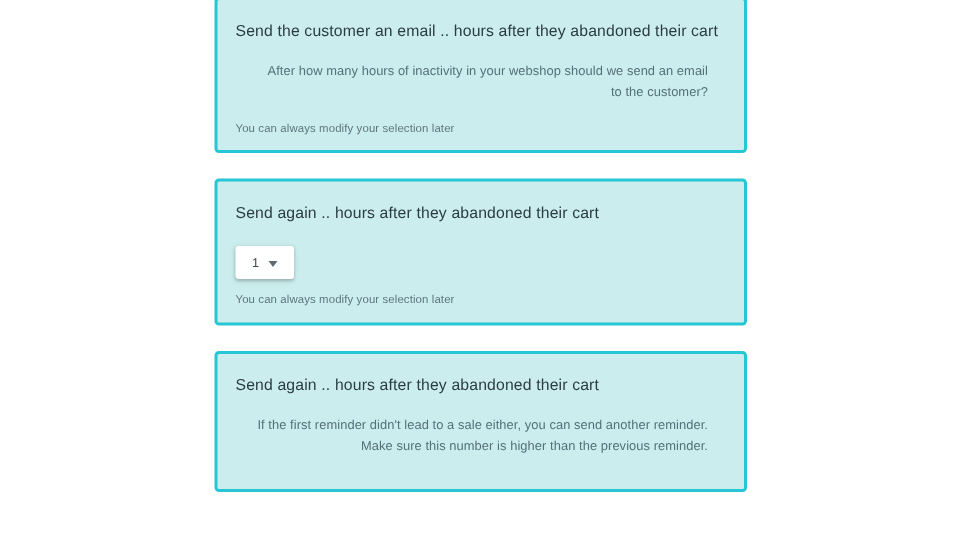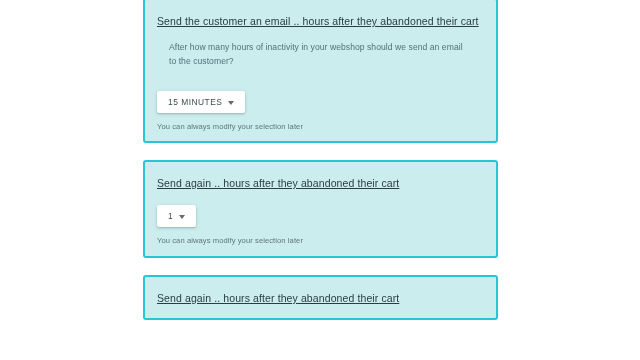--- a/index.html
+++ b/index.html
@@ -38,30 +38,30 @@
   }
 
   .card-title {
     font-size: 10.5px;
     line-height: 14px;
     color: #2b3c44;
     font-weight: 400;
     letter-spacing: 0.01em;
     margin: 0 0 3px 0;
     white-space: nowrap;
-    text-decoration: underline;
   }
 
   .card-desc {
     font-size: 8.6px;
     line-height: 14px;
     color: #55707a;
     margin: 12px;
     max-width: 326px;
     letter-spacing: 0.005em;
+    text-align: right;
   }
 
   .dropdown {
     display: inline-flex;
     align-items: center;
     justify-content: center;
     gap: 6px;
     background: #ffffff;
     border: none;
     border-radius: 2px;
@@ -102,34 +102,31 @@
   .card.c2 .dropdown { margin-top: 12px; }
 </style>
 </head>
 <body>
 
 <div id="cards">
 
   <div class="card c1 first">
     <p class="card-title">Send the customer an email .. hours after they abandoned their cart</p>
     <p class="card-desc">After how many hours of inactivity in your webshop should we send an email to the customer?</p>
-    <div class="dropdown">
-      <span class="dd-label">15 MINUTES</span>
-      <span class="caret"></span>
-    </div>
     <p class="card-foot">You can always modify your selection later</p>
   </div>
 
   <div class="card c2">
     <p class="card-title">Send again .. hours after they abandoned their cart</p>
     <div class="dropdown">
       <span class="dd-label">1</span>
       <span class="caret"></span>
     </div>
     <p class="card-foot">You can always modify your selection later</p>
   </div>
 
   <div class="card c3">
     <p class="card-title">Send again .. hours after they abandoned their cart</p>
+    <p class="card-desc">If the first reminder didn't lead to a sale either, you can send another reminder. Make sure this number is higher than the previous reminder.</p>
 
   </div>
 
 </div>
 
 </body></html>

